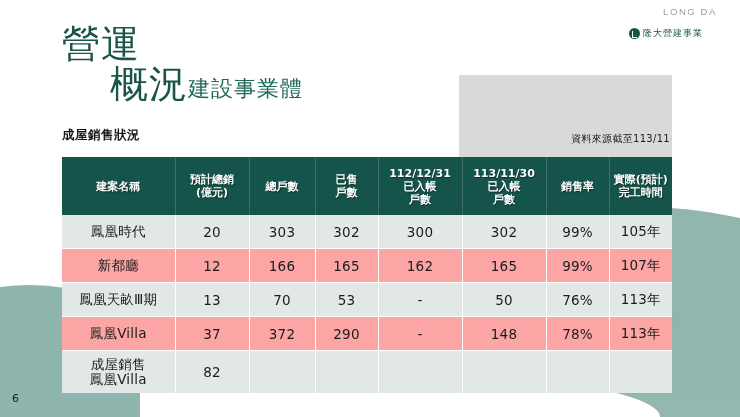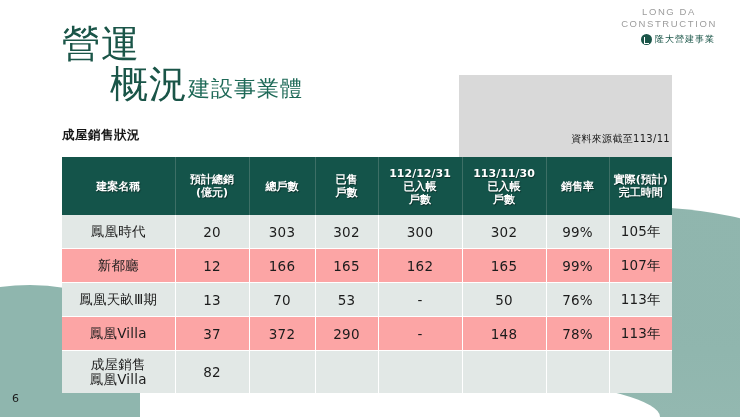--- a/index.html
+++ b/index.html
@@ -53,36 +53,36 @@
     width: 520px;
     height: 60px;
     background: #ffffff;
     border-radius: 0 100% 0 0 / 0 100% 0 0;
   }
 
   
   .logo-wrap {
     position: absolute;
     top: 6px;
-    right: 11px;
-    text-align: center;
+    right: 23px;
+    text-align: right;
     width: 120px;
   }
   .logo-en {
     color: #9c9c9c;
     font-size: 9.5px;
     letter-spacing: 1.6px;
     line-height: 12px;
     font-weight: 400;
   }
   .logo-cn-row {
     display: flex;
     align-items: center;
     gap: 3px;
-    margin-top: 3px;
+    margin-top: 9px;
     padding-left: 32px;
   }
   .logo-mark {
     width: 11px;
     height: 11px;
     border-radius: 50%;
     background: #1a5548;
     flex: 0 0 auto;
     position: relative;
   }
@@ -233,21 +233,20 @@
 
 <div id="slide">
 
   <div class="blob blob-right"></div>
   <div class="blob blob-right-band"></div>
   <div class="blob blob-left"></div>
   <div class="white-wedge"></div>
 
   <div class="logo-wrap">
     <div class="logo-en">LONG DA</div>
-    <div class="logo-en">CONSTRUCTION</div>
     <div class="logo-cn-row">
       <span class="logo-mark"></span>
       <span class="logo-cn">隆大營建事業</span>
     </div>
   </div>
 
   <div class="title-block">
     <div class="title-line1">營運</div>
     <div class="title-line2-row">
       <span class="title-line2">概況</span>

